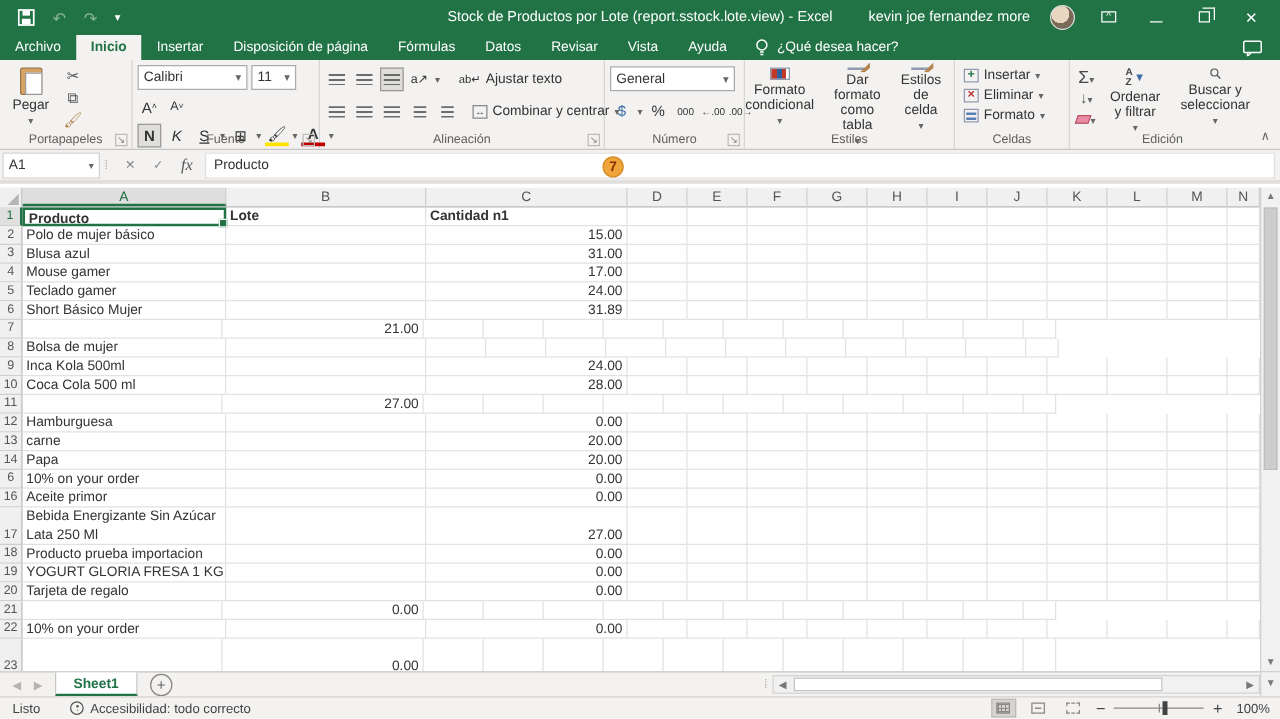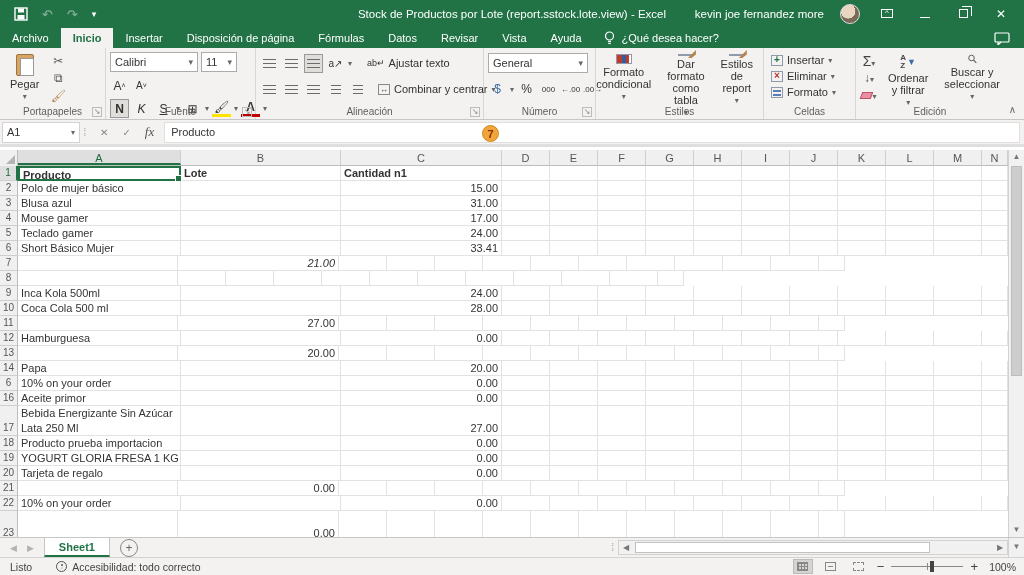--- a/index.html
+++ b/index.html
@@ -305,21 +305,21 @@
       <span class="two-line">Formato condicional</span>
       <span class="dd">▾</span>
     </div>
     <div class="bigbtn">
       <span class="mini-grid brush"></span>
       <span class="two-line">Dar formato como tabla</span>
       <span class="dd">▾</span>
     </div>
     <div class="bigbtn">
       <span class="mini-grid brush"></span>
-      <span class="two-line">Estilos de report</span>
+      <span class="two-line">Estilos de celda</span>
       <span class="dd">▾</span>
     </div>
     <span class="glabel">Estilos</span>
   </div>
 
   <div class="rgroup" style="width:92px; flex-direction:column; gap:2px; padding-top:5px">
     <div class="cellbtn">
       <span class="dot ins"></span>
       <span>Insertar</span>
         <span class="dd">▾</span>
@@ -483,51 +483,52 @@
         <div class="cell" style="width: 48px;"></div>
         <div class="cell" style="width: 48px;"></div>
         <div class="cell" style="width: 48px;"></div>
         <div class="cell" style="width: 48px;"></div>
         <div class="cell" style="width: 26px;"></div>
       </div>
       <div class="grid-row">
         <div class="rn">6</div>
         <div class="cell a-col" style="width: 163px;">Short Básico Mujer</div>
         <div class="cell" style="width: 160px;"></div>
-        <div class="cell num" style="width: 161px;">33.41</div>
+        <div class="cell num" style="width: 161px;">31.89</div>
         <div class="cell" style="width: 48px;"></div>
         <div class="cell" style="width: 48px;"></div>
         <div class="cell" style="width: 48px;"></div>
         <div class="cell" style="width: 48px;"></div>
         <div class="cell" style="width: 48px;"></div>
         <div class="cell" style="width: 48px;"></div>
         <div class="cell" style="width: 48px;"></div>
         <div class="cell" style="width: 48px;"></div>
         <div class="cell" style="width: 48px;"></div>
         <div class="cell" style="width: 48px;"></div>
         <div class="cell" style="width: 26px;"></div>
       </div>
       <div class="grid-row">
         <div class="rn">7</div>
         <div class="cell" style="width: 160px;"></div>
-        <div class="cell num" style="width: 161px; font-style: italic;">21.00</div>
+        <div class="cell num" style="width: 161px;">21.00</div>
         <div class="cell" style="width: 48px;"></div>
         <div class="cell" style="width: 48px;"></div>
         <div class="cell" style="width: 48px;"></div>
         <div class="cell" style="width: 48px;"></div>
         <div class="cell" style="width: 48px;"></div>
         <div class="cell" style="width: 48px;"></div>
         <div class="cell" style="width: 48px;"></div>
         <div class="cell" style="width: 48px;"></div>
         <div class="cell" style="width: 48px;"></div>
         <div class="cell" style="width: 48px;"></div>
         <div class="cell" style="width: 26px;"></div>
       </div>
       <div class="grid-row">
         <div class="rn">8</div>
+        <div class="cell a-col" style="width: 163px;">Bolsa de mujer</div>
         <div class="cell" style="width: 160px;"></div>
         <div class="cell" style="width: 48px;"></div>
         <div class="cell" style="width: 48px;"></div>
         <div class="cell" style="width: 48px;"></div>
         <div class="cell" style="width: 48px;"></div>
         <div class="cell" style="width: 48px;"></div>
         <div class="cell" style="width: 48px;"></div>
         <div class="cell" style="width: 48px;"></div>
         <div class="cell" style="width: 48px;"></div>
         <div class="cell" style="width: 48px;"></div>
@@ -596,20 +597,21 @@
         <div class="cell" style="width: 48px;"></div>
         <div class="cell" style="width: 48px;"></div>
         <div class="cell" style="width: 48px;"></div>
         <div class="cell" style="width: 48px;"></div>
         <div class="cell" style="width: 48px;"></div>
         <div class="cell" style="width: 48px;"></div>
         <div class="cell" style="width: 26px;"></div>
       </div>
       <div class="grid-row">
         <div class="rn">13</div>
+        <div class="cell a-col" style="width: 163px;">carne</div>
         <div class="cell" style="width: 160px;"></div>
         <div class="cell num" style="width: 161px;">20.00</div>
         <div class="cell" style="width: 48px;"></div>
         <div class="cell" style="width: 48px;"></div>
         <div class="cell" style="width: 48px;"></div>
         <div class="cell" style="width: 48px;"></div>
         <div class="cell" style="width: 48px;"></div>
         <div class="cell" style="width: 48px;"></div>
         <div class="cell" style="width: 48px;"></div>
         <div class="cell" style="width: 48px;"></div>

